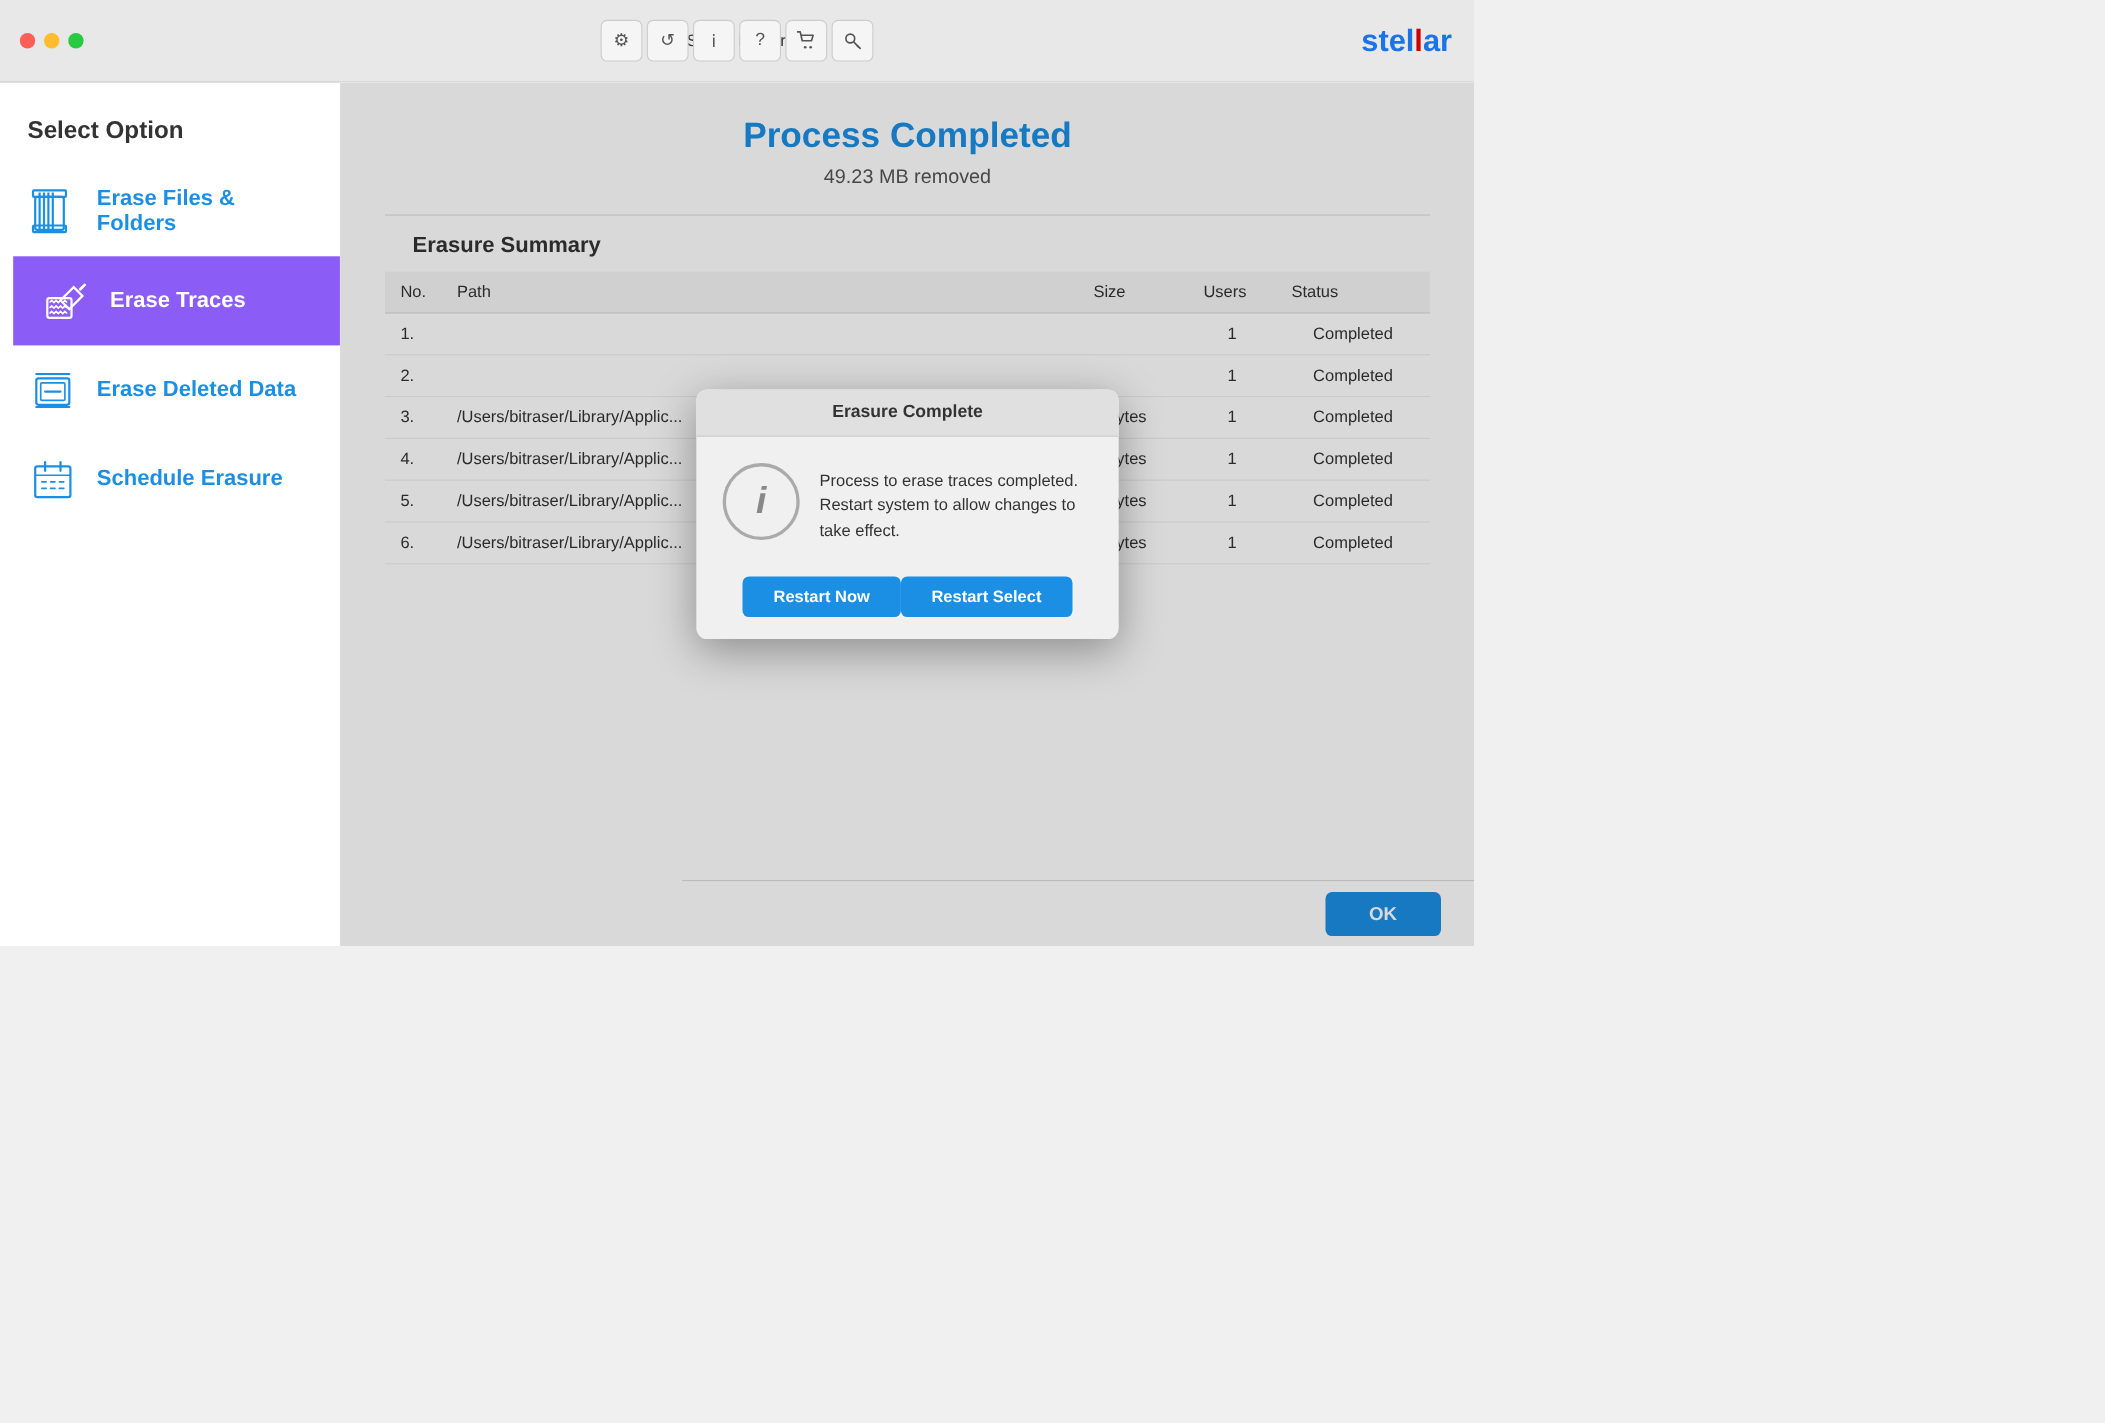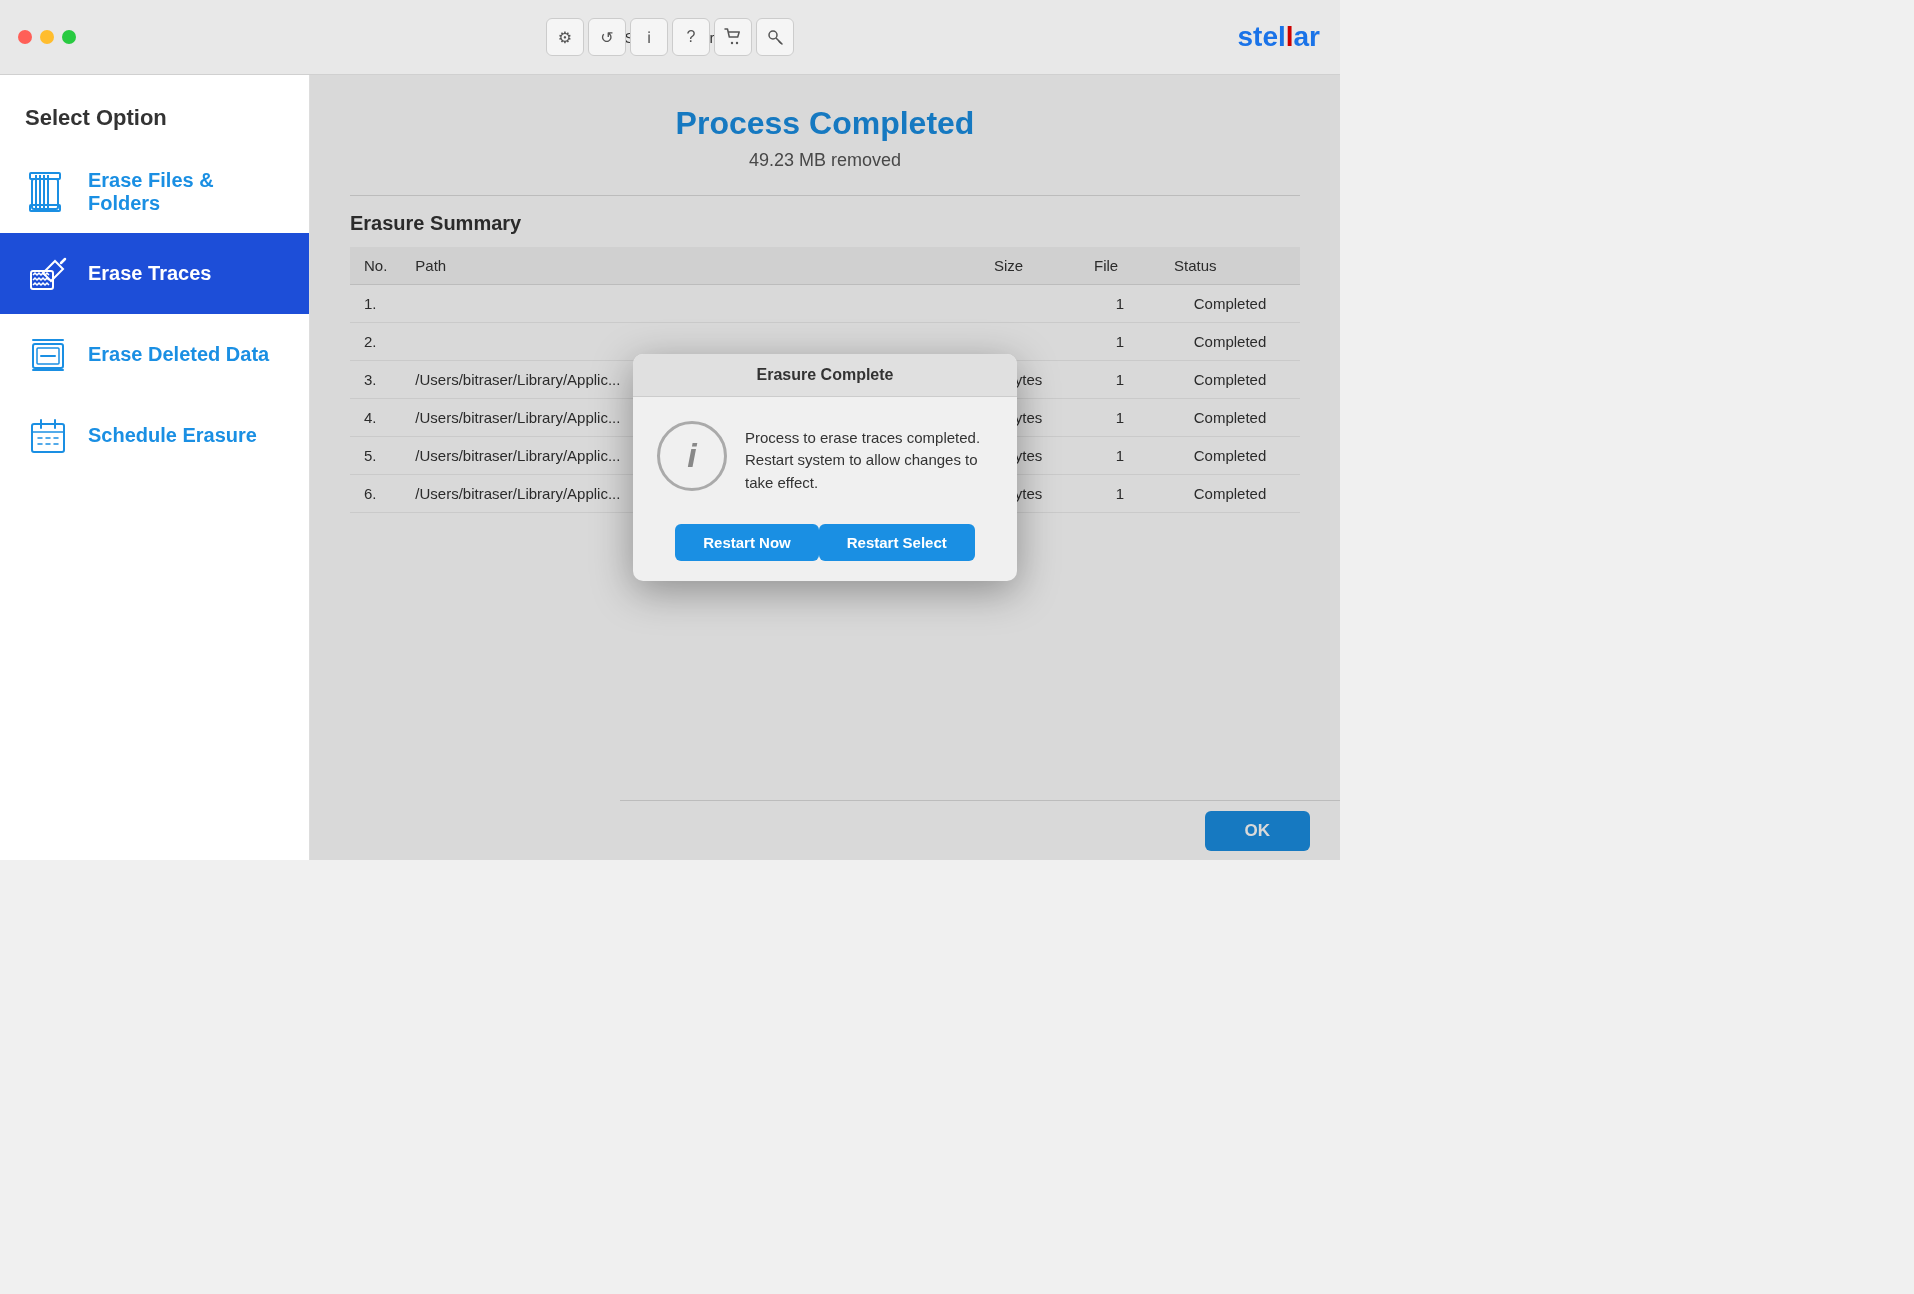--- a/index.html
+++ b/index.html
@@ -108,21 +108,22 @@
     }
     .sidebar-item {
       display: flex;
       align-items: center;
       gap: 18px;
       padding: 18px 25px;
       cursor: pointer;
       border-radius: 0;
     }
     .sidebar-item.active {
-      background: #1d4ed8;
+      background: #8b5cf6;
+      margin-left: 12px;
     }
     .sidebar-item.active .sidebar-item-label {
       color: #fff;
     }
     .sidebar-item-icon {
       width: 45px;
       height: 45px;
       flex-shrink: 0;
       display: flex;
       align-items: center;
@@ -159,20 +160,21 @@
       border: none;
       border-top: 1px solid #ddd;
       margin-bottom: 16px;
     }
 
     .erasure-section-title {
       font-size: 20px;
       font-weight: 600;
       color: #333;
       margin-bottom: 12px;
+      margin-left: 25px;
     }
 
     
     .result-table {
       width: 100%;
       border-collapse: collapse;
       font-size: 15px;
     }
     .result-table th {
       background: #f5f5f5;
@@ -410,21 +412,21 @@
     <hr class="content-divider">
 
     <p class="erasure-section-title">Erasure Summary</p>
 
     <table class="result-table">
       <thead>
         <tr>
           <th class="col-no">No.</th>
           <th>Path</th>
           <th class="col-size">Size</th>
-          <th class="col-file">File</th>
+          <th class="col-file">Users</th>
           <th class="col-status">Status</th>
         </tr>
       </thead>
       <tbody id="result-tbody">
       <tr>
       <td>1.</td>
       <td></td>
       <td></td>
       <td style="text-align:center">1</td>
       <td style="text-align:center">Completed</td>

